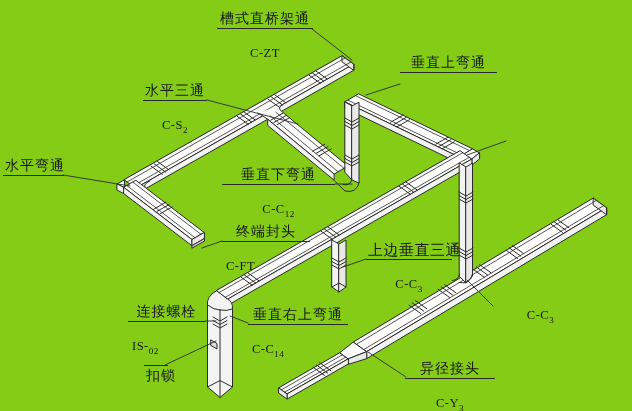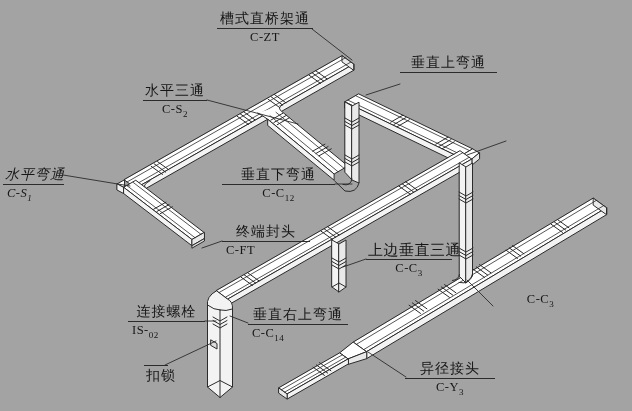--- a/index.html
+++ b/index.html
@@ -1,27 +1,27 @@
 <!DOCTYPE html>
 <html><head>
 <meta charset="utf-8">
 <style>
   html,body{margin:0;padding:0;}
   body{width:632px;height:411px;overflow:hidden;background:#fcfcfc;
        font-family:"Liberation Sans",sans-serif;}
-  #stage{position:relative;width:632px;height:411px;background:#a3a3a3;}
+  #stage{position:relative;width:632px;height:411px;background:#84cc16;}
   svg{position:absolute;left:0;top:0;}
   svg path,svg line,svg polyline{stroke:#2b2b2b;stroke-width:1;fill:none;
        stroke-linecap:round;stroke-linejoin:round;}
   .f0{fill:#ffffff;} .f1{fill:#f3f3f3;} .f2{fill:#e9e9e9;} .f3{fill:#dcdcdc;}
   .rail{stroke-width:.8;} .leader{stroke-width:.9;}
   .label{position:absolute;text-align:center;color:#161616;white-space:nowrap;z-index:3;}
   .label .nm{display:block;font-size:14px;line-height:17px;letter-spacing:1px;
        border-bottom:1.3px solid #2b2b2b;padding:0 2px 1px 2px;}
-  .label .cd{display:block;font-size:12.5px;line-height:15px;margin-top:1px;
+  .label .cd{display:block;font-size:12.5px;line-height:15px;margin-top:17px;
        font-family:"Liberation Serif",serif;letter-spacing:.5px;}
   .label .cd sub{font-size:9px;}
   .label.small .nm{font-size:15px;letter-spacing:.5px;}
   .label.codeleft .cd{text-align:left;padding-left:4px;}
   .label.topline .nm{border-bottom:none;border-top:1.3px solid #2b2b2b;padding:1px 2px 0 2px;margin-left:16px;}
 </style>
 </head>
 <body>
 
 <div id="stage">
@@ -172,23 +172,22 @@
 <div class="label" style="left:143px;top:82px;width:64px;">
   <span class="nm">水平三通</span>
   <span class="cd"><span>C-S</span><sub>2</sub></span>
 </div>
 
 <div class="label" style="left:400px;top:54px;width:97px;">
   <span class="nm">垂直上弯通</span>
 </div>
 
 
-<div class="label codeleft" style="left:3px;top:166px;width:61px;font-style:italic;">
+<div class="label codeleft" style="left:3px;top:157px;width:61px;">
   <span class="nm">水平弯通</span>
-  <span class="cd"><span>C-S</span><sub>1</sub></span>
 </div>
 
 <div class="label" style="left:222px;top:166px;width:113px;">
   <span class="nm">垂直下弯通</span>
   <span class="cd"><span>C-C</span><sub>12</sub></span>
 </div>
 
 <div class="label codeleft" style="left:222px;top:223px;width:88px;">
   <span class="nm">终端封头</span>
   <span class="cd"><span>C-FT</span><sub></sub></span>

